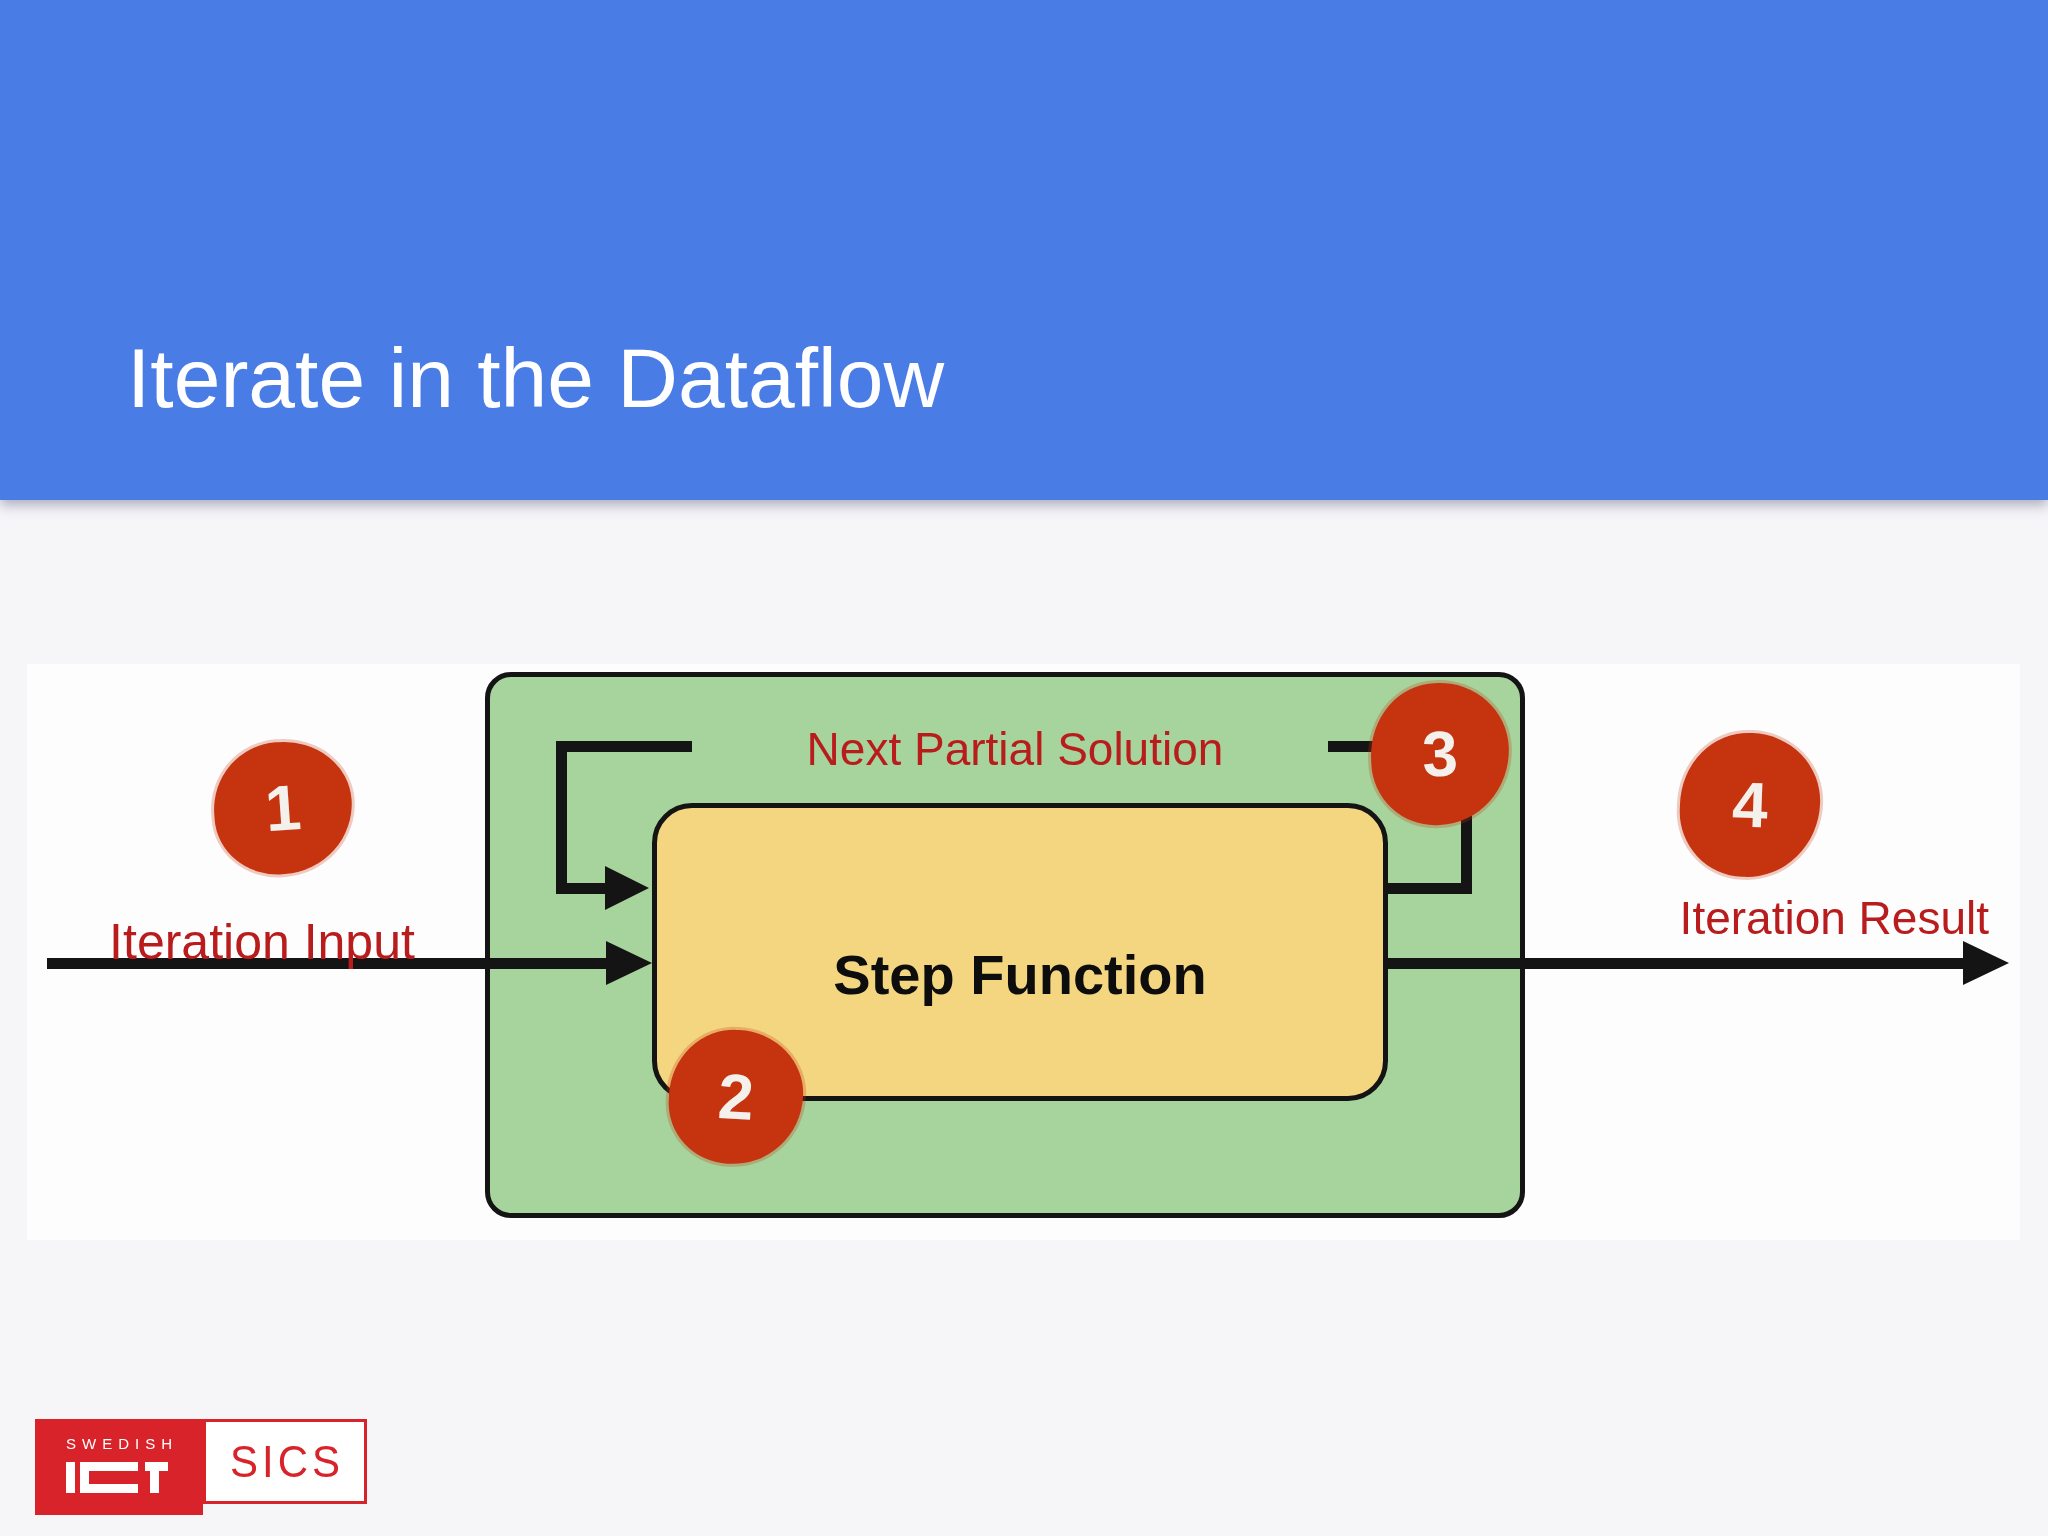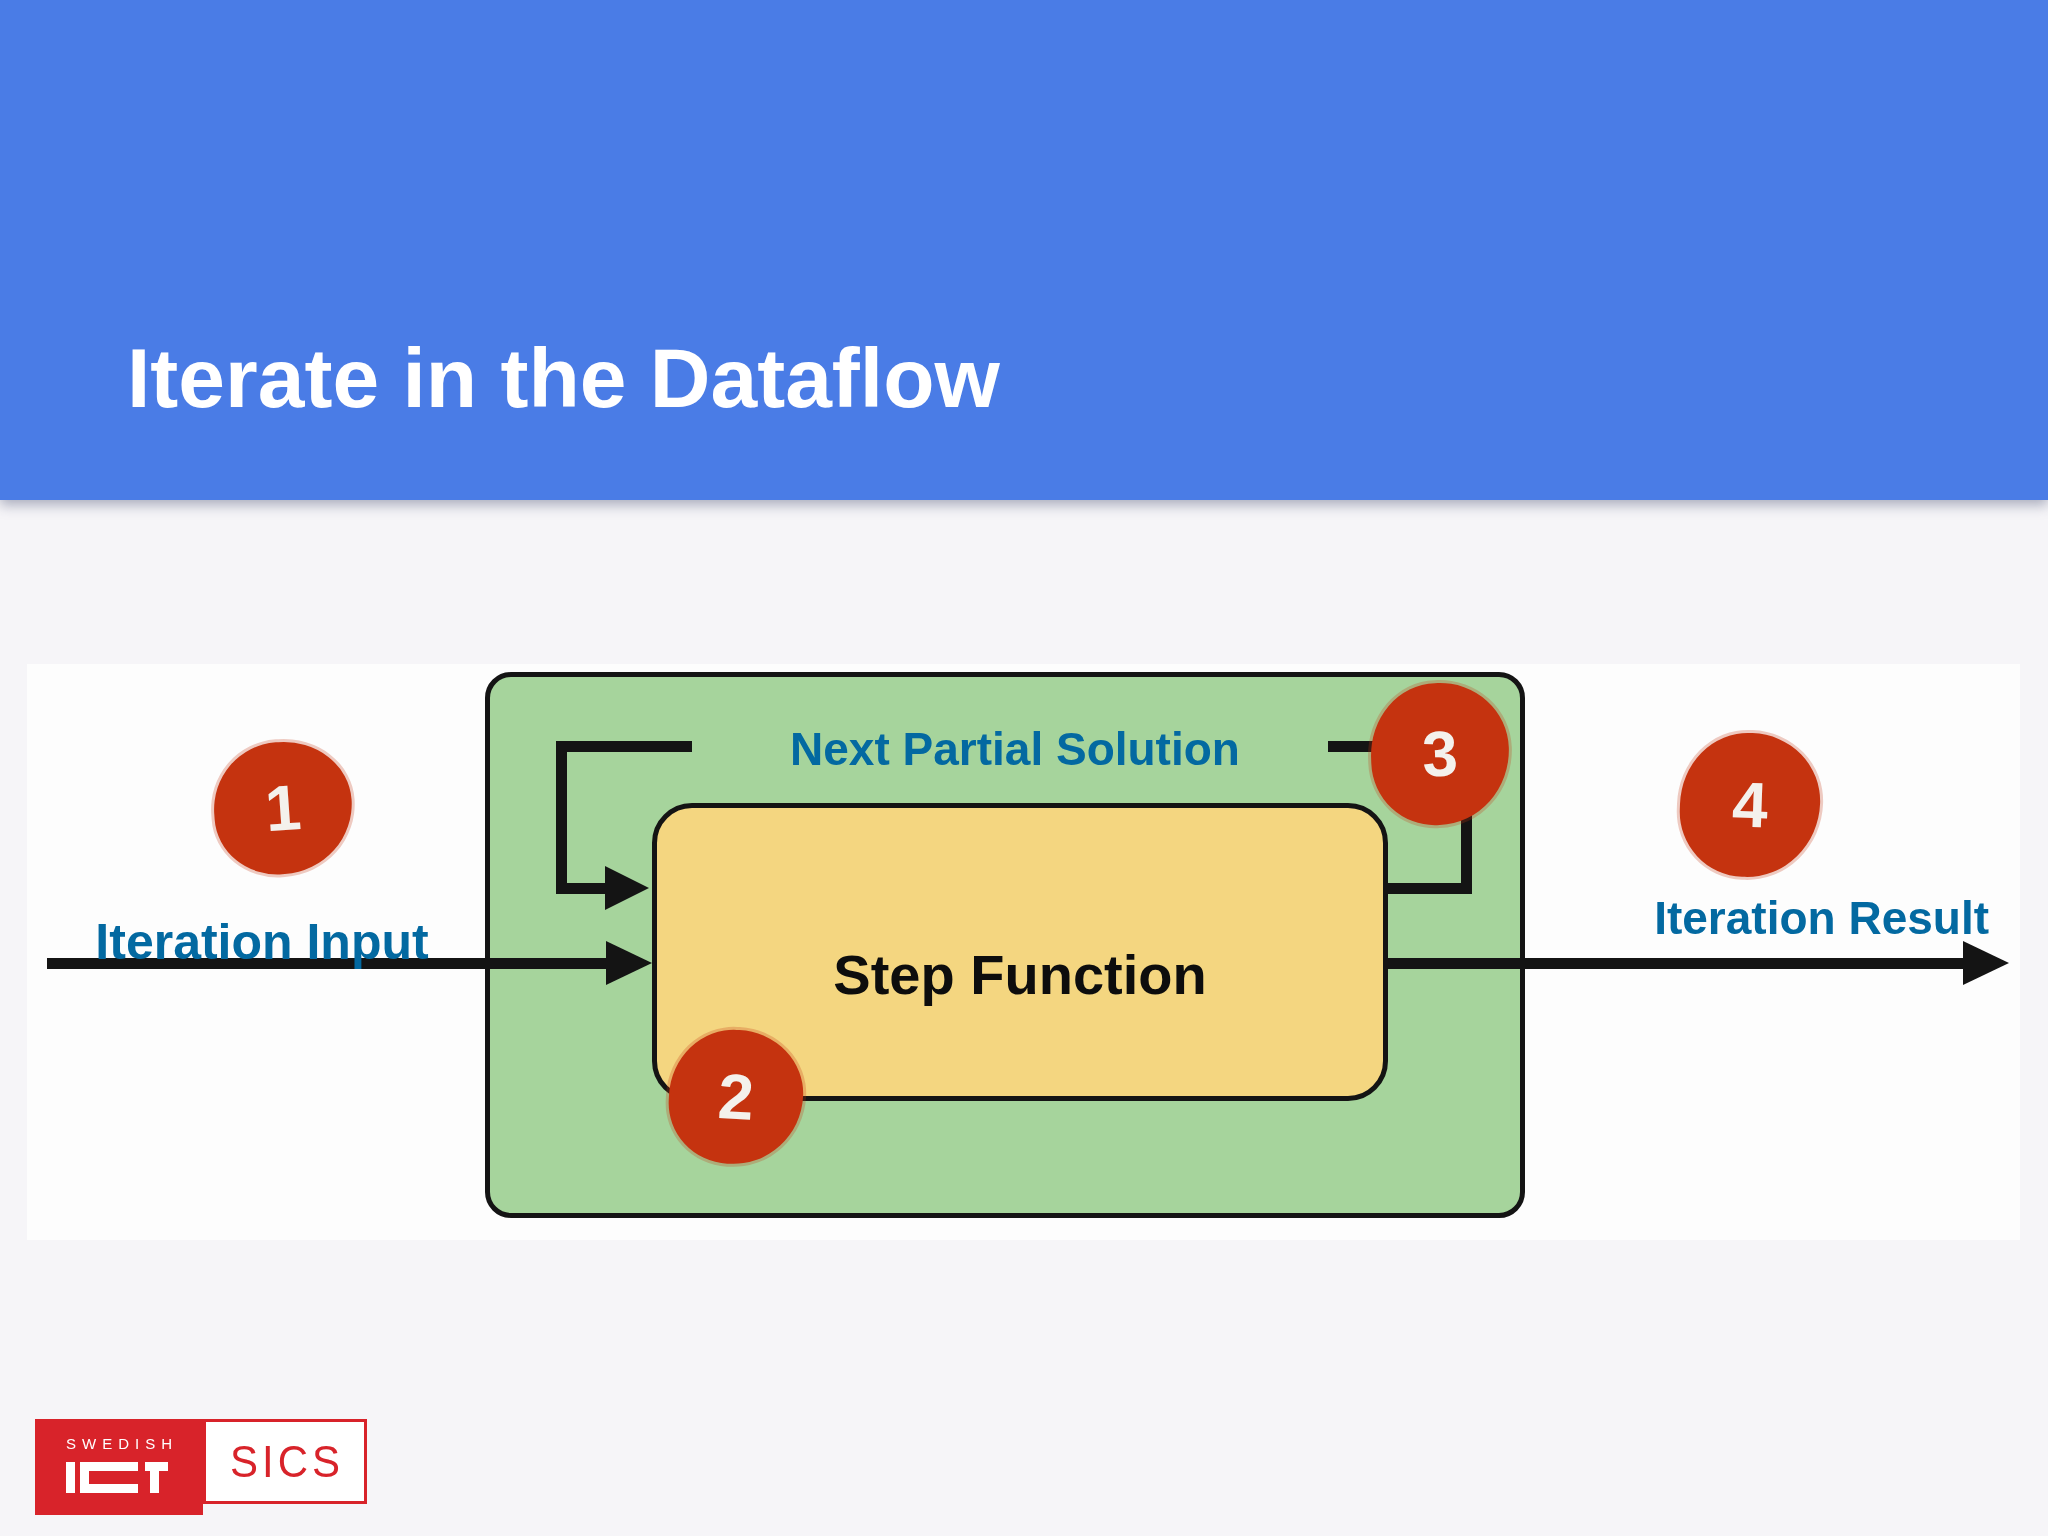--- a/index.html
+++ b/index.html
@@ -21,21 +21,21 @@
     overflow:hidden;
   }
   
   .header{
     position:absolute;left:0;top:0;width:2048px;height:500px;
     background:var(--header-blue);
     box-shadow:0 5px 12px rgba(45,55,95,.38);
   }
   .title{
     position:absolute;left:127px;top:332px;
-    font-size:84px;font-weight:700;color:#ffffff;line-height:1.1;
+    font-size:84px;font-weight:400;color:#ffffff;line-height:1.1;
     letter-spacing:0px;
   }
   
   .panel{
     position:absolute;left:27px;top:664px;width:1993px;height:576px;
     background:var(--panel-bg);
   }
   .green-box{
     position:absolute;left:458px;top:8px;width:1040px;height:546px;
     background:var(--loop-green);
@@ -63,21 +63,21 @@
   
   .fb-top-h{left:529px;top:77px;width:136px;height:11px;}
   .fb-left-v{left:529px;top:77px;width:11px;height:152px;}
   .fb-left-arrow-line{left:529px;top:219px;width:56px;height:11px;}
   .fb-left-arrowhead{left:578px;top:202px;border-left-width:44px;}
   .fb-right-dash{left:1301px;top:77px;width:48px;height:11px;}
   .fb-right-v{left:1434px;top:85px;width:11px;height:145px;}
   .fb-right-h{left:1361px;top:219px;width:84px;height:11px;}
   
   .dlabel{
-    position:absolute;z-index:5;color:#0369a1;font-weight:700;
+    position:absolute;z-index:5;color:#b91c1c;font-weight:400;
     text-align:center;white-space:nowrap;
   }
   .label-input{left:10px;top:227px;width:450px;font-size:50px;margin-top:22px;}
   .label-result{left:1512px;top:227px;width:450px;font-size:46px;text-align:right;}
   .label-feedback{left:688px;top:58px;width:600px;font-size:46px;}
   .label-step{font-size:56px;font-weight:700;color:#0d0d0d;margin-top:44px;}
   .label-iterate{left:458px;top:480px;width:1040px;font-size:52px;}
   
   .badge{
     position:absolute;z-index:6;background:var(--badge-red);

